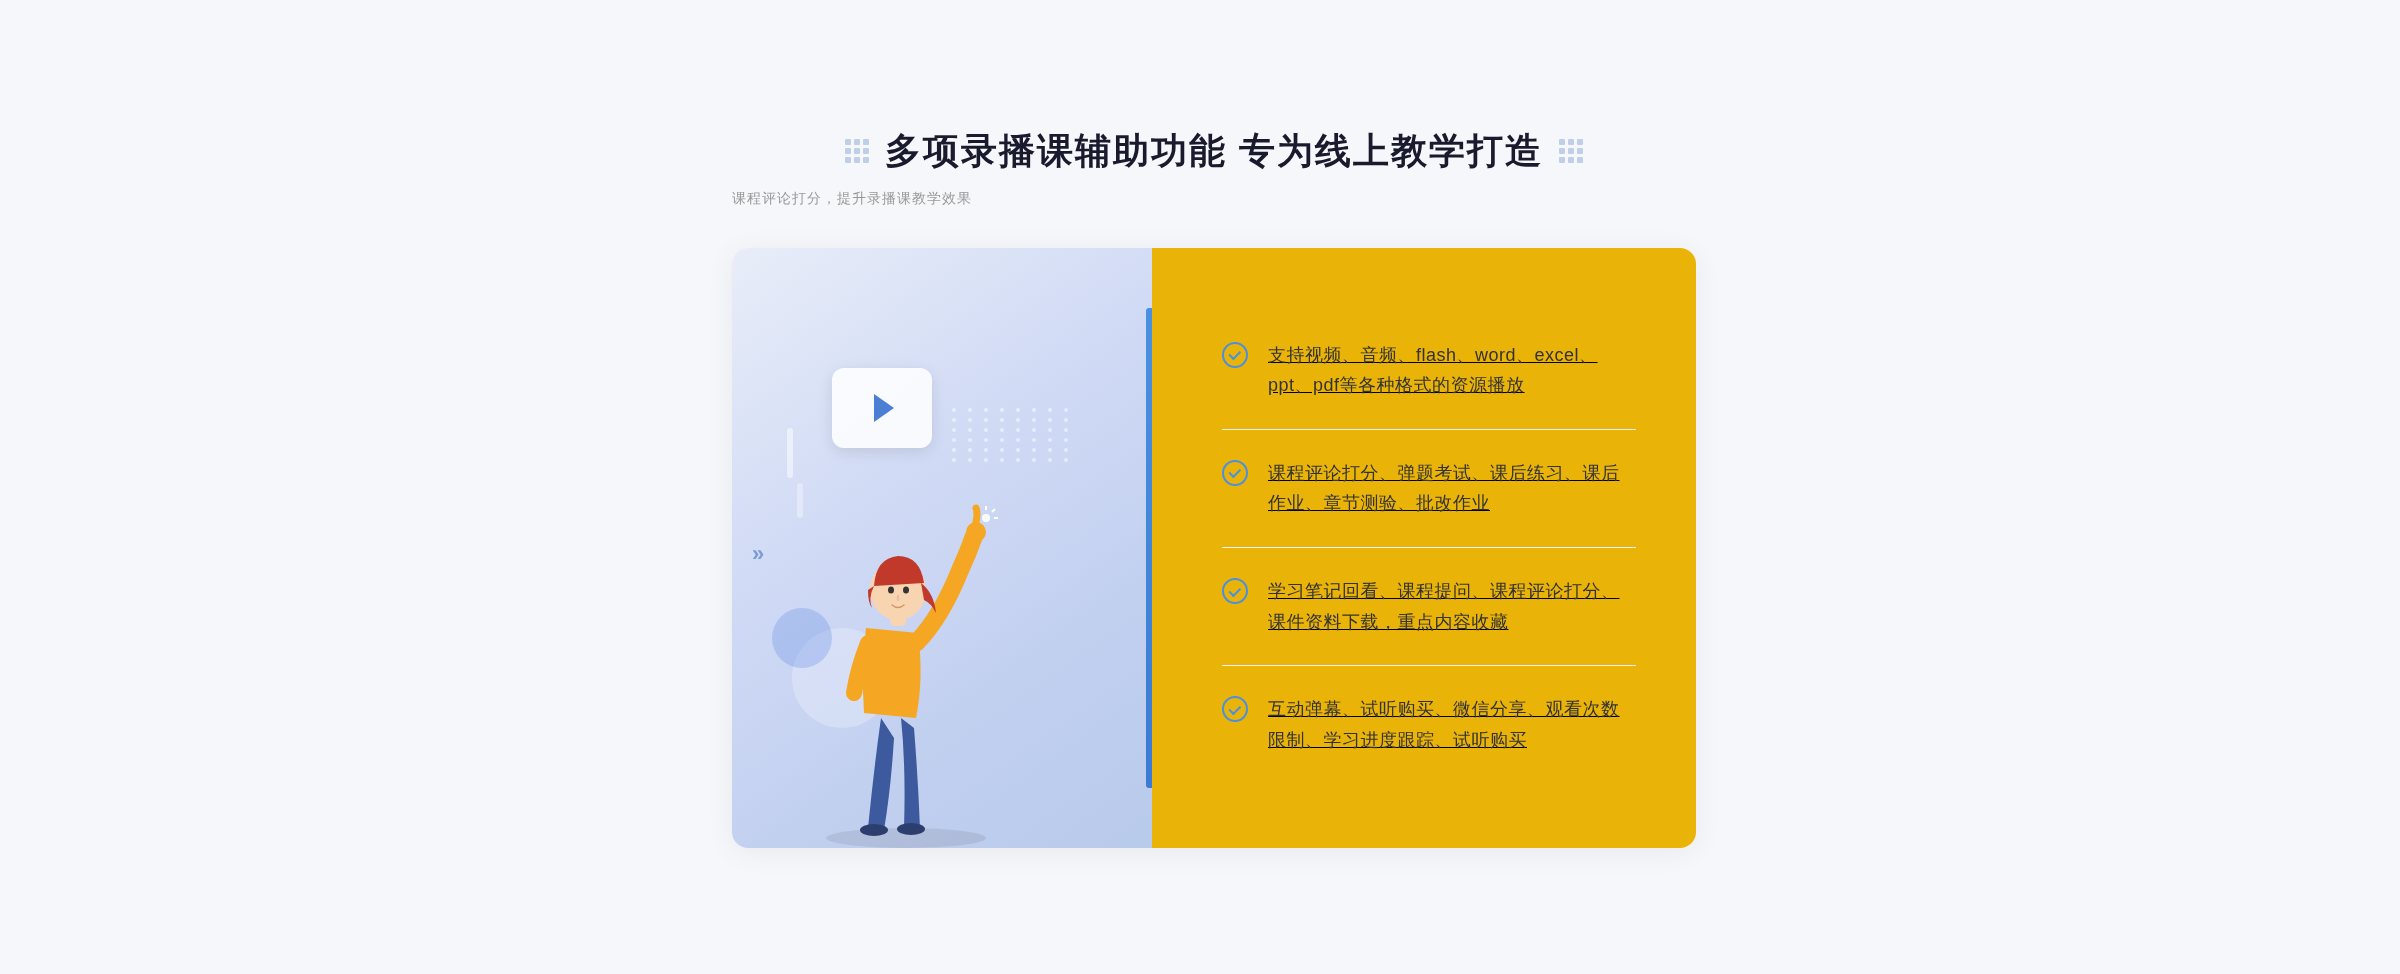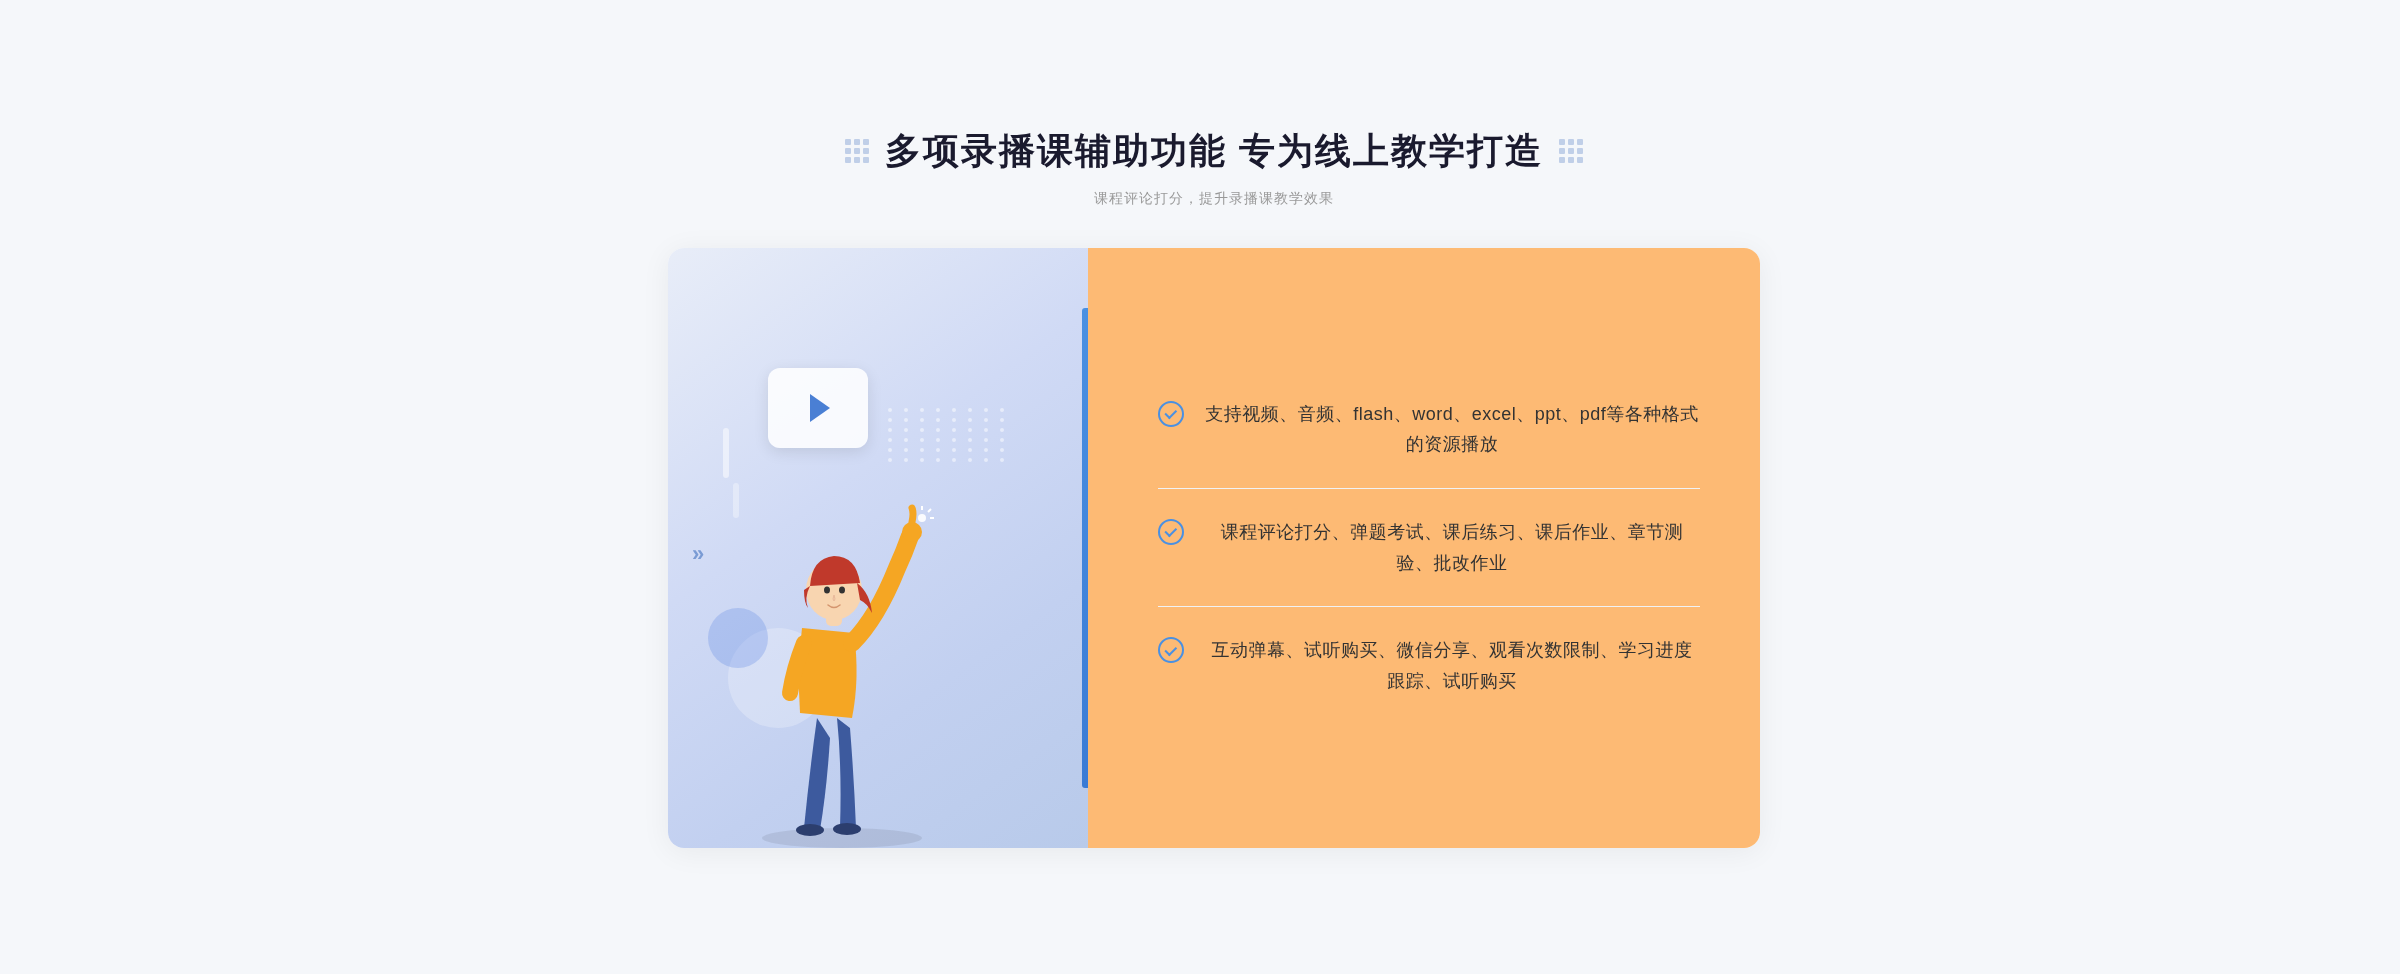--- a/index.html
+++ b/index.html
@@ -8,23 +8,22 @@
       font-family: "PingFang SC", "Microsoft YaHei", "Helvetica Neue", Arial, sans-serif;
       background: #f5f7fa;
       display: flex;
       justify-content: center;
       align-items: center;
       min-height: 100vh;
       padding: 30px 0;
     }
 
     .page-wrapper {
-      width: 1092px;
+      width: 964px;
       max-width: 100%;
-      text-align: center;
       margin-left: 28px;
     }
 
     .header-section {
       margin-bottom: 40px;
       position: relative;
     }
 
     .title-row {
       display: flex;
@@ -190,26 +189,27 @@
       bottom: 0;
       left: 50%;
       transform: translateX(-60%);
       width: 260px;
       height: 420px;
     }
 
     
     .features-panel {
       flex: 1;
-      background: #fdba74;
+      background: #eab308;
       padding: 50px 60px 50px 70px;
       display: flex;
       flex-direction: column;
       justify-content: center;
       gap: 0;
+      text-decoration: underline;
     }
 
     .feature-item {
       display: flex;
       align-items: flex-start;
       gap: 20px;
       padding: 28px 0;
       border-bottom: 1px solid #f0f2f5;
     }
 
@@ -414,20 +414,24 @@
       <div class="feature-item">
         <div class="check-icon"></div>
         <span class="feature-text">支持视频、音频、flash、word、excel、ppt、pdf等各种格式的资源播放</span>
       </div>
 
       <div class="feature-item">
         <div class="check-icon"></div>
         <span class="feature-text">课程评论打分、弹题考试、课后练习、课后作业、章节测验、批改作业</span>
       </div>
 
+      <div class="feature-item">
+        <div class="check-icon"></div>
+        <span class="feature-text">学习笔记回看、课程提问、课程评论打分、课件资料下载，重点内容收藏</span>
+      </div>
 
       <div class="feature-item">
         <div class="check-icon"></div>
         <span class="feature-text">互动弹幕、试听购买、微信分享、观看次数限制、学习进度跟踪、试听购买</span>
       </div>
 
     </div>
   </div>
 </div>
 

